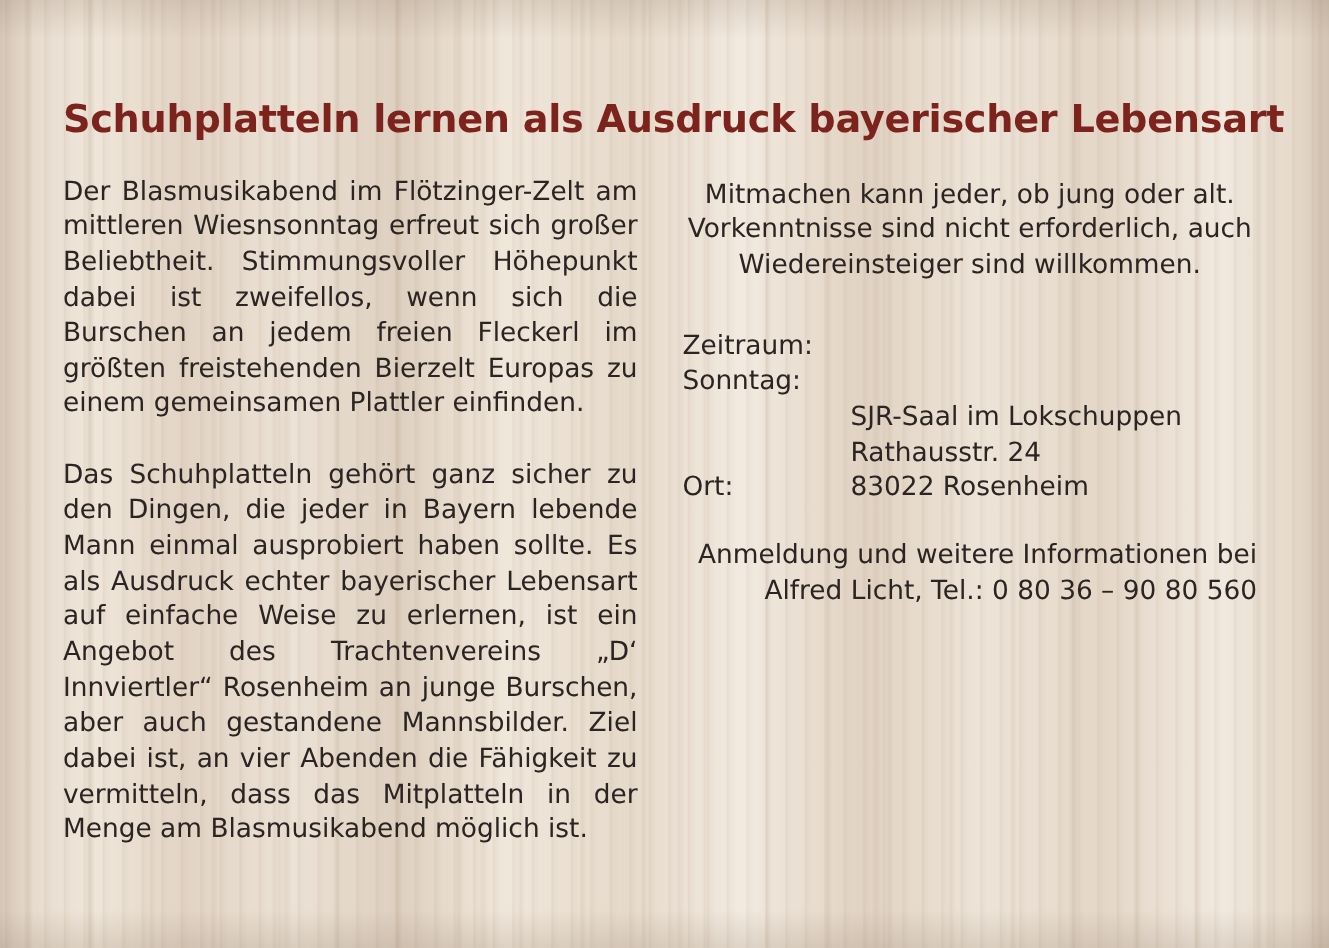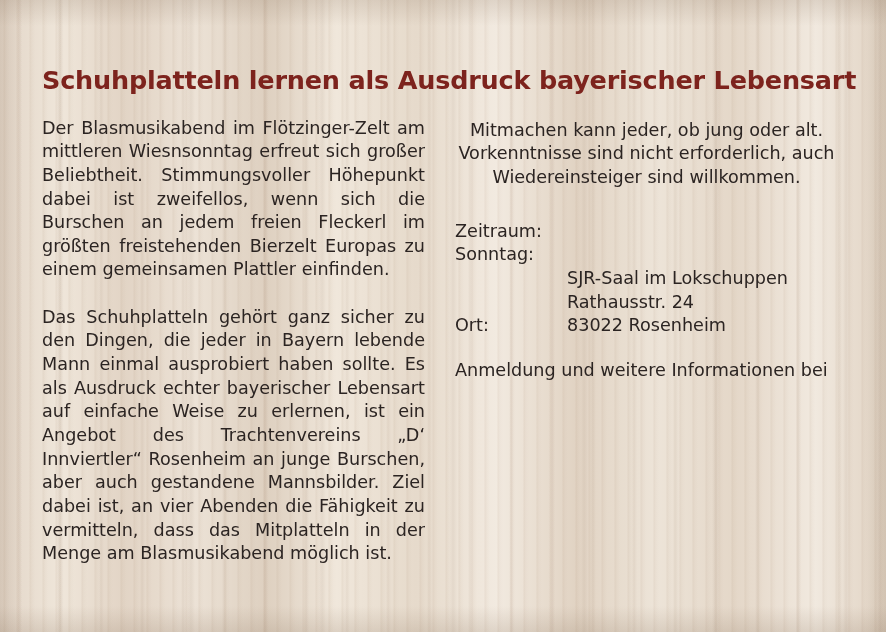--- a/index.html
+++ b/index.html
@@ -132,21 +132,21 @@
     flex: 1 1 auto;
     white-space: pre-line;
   }
 
   .contact-block {
     margin-top: 21px;
     font-size: 17.6px;
     line-height: 1.345;
     color: #2b2422;
   }
-  .contact-block div { white-space: nowrap; }
+  .contact-block div { white-space: nowrap; text-align: right; }
 </style>
 </head>
 <body>
 
 <div id="page">
   <div id="content">
 
     <h1 class="headline" style="color: rgb(125, 35, 29);">Schuhplatteln lernen als Ausdruck bayerischer Lebensart</h1>
 
     <div class="columns">
@@ -173,19 +173,20 @@
             <div class="info-label">Ort:</div>
             <div class="info-value">SJR-Saal im Lokschuppen
 Rathausstr. 24
 83022 Rosenheim</div>
           </div>
 
         </div>
 
         <div class="contact-block">
           <div>Anmeldung und weitere Informationen bei</div>
+          <div>Alfred Licht, Tel.: 0 80 36 – 90 80 560</div>
         </div>
 
       </div>
 
     </div>
   </div>
 </div>
 
 </body></html>

